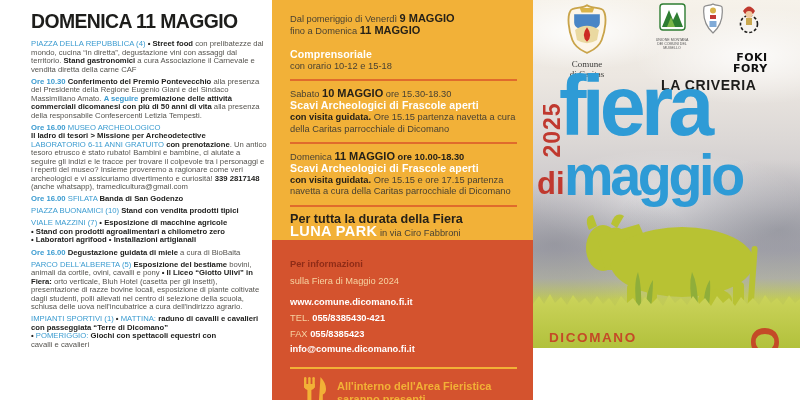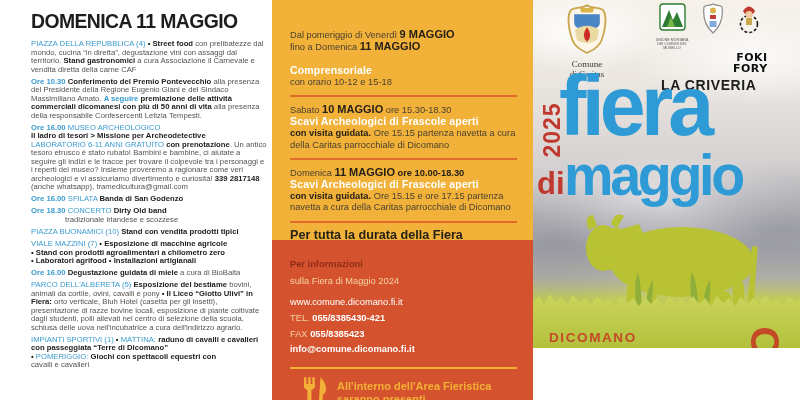--- a/index.html
+++ b/index.html
@@ -12,34 +12,34 @@
     margin:0 0 7px 0;transform:scaleX(.97);transform-origin:left;}
   .col-left p{margin:0 0 3.6px 0;font-size:7.7px;line-height:8.5px;width:236px;}
   .r.p{color:#55534e;}
   .r.b{color:#1d1d1b;font-weight:700;}
   .r.bl{color:#3a9bd0;}
   .r.blb{color:#3a9bd0;font-weight:700;}
   .r.ind{padding-left:34px;}
   
   .col-mid{position:absolute;left:272px;top:0;width:261px;height:400px;background:#f2b138;}
   .mid-yellow{position:absolute;left:0;top:0;width:261px;height:268px;box-sizing:border-box;
-    padding:13px 16px 0 18px;margin-top:16px;}
+    padding:13px 16px 0 18px;}
   .col-mid p{margin:0;font-size:9.3px;line-height:11.2px;}
   .r.yp{color:#4a4232;}
   .r.yb{color:#262118;font-weight:700;}
   .r.yb2{color:#262118;font-weight:800;font-size:11px;}
   .r.yw{color:#ffffff;font-weight:800;font-size:10.6px;letter-spacing:.1px;}
   .r.yb3{color:#262118;font-weight:800;font-size:12.6px;}
   .r.ywL{color:#ffffff;font-weight:800;font-size:14.5px;letter-spacing:.4px;}
   .mid-divider{border:none;border-top:2px solid #e06b2c;margin:7px 0 7px 0;width:227px;}
   .mid-red{position:absolute;left:0;top:240px;width:261px;height:188px;background:#d4532e;
     box-sizing:border-box;padding:14px 16px 0 18px;}
   .info-t1{font-size:15px;font-weight:800;color:#8f2c17;margin:2px 0 0 0 !important;line-height:17px !important;}
   .info-t2{font-size:14px;color:#f6d3a2;margin:0 0 6px 0 !important;line-height:16px !important;}
-  .info-web{font-size:11.5px;font-weight:400;color:#fff;margin:0 0 2px 0 !important;line-height:14px !important;}
+  .info-web{font-size:11.5px;font-weight:700;color:#fff;margin:0 0 2px 0 !important;line-height:14px !important;}
   .contact-line{line-height:15.5px !important;font-size:11px;}
   .r.rc{color:#f6d3a2;}
   .r.rw{color:#fff;font-weight:800;}
   .info-email{font-size:11.5px;font-weight:800;color:#fff;line-height:15.5px !important;}
   .red-divider{border:none;border-top:2px solid #f2b136;margin:9px 0 7px 0;width:227px;}
   .area-footer{display:flex;align-items:flex-start;gap:9px;margin-left:12px;}
   .area-text{color:#f2b136;font-size:11px;line-height:13.5px;font-weight:700;padding-top:4px;}
   
   .col-right{position:absolute;left:533px;top:0;width:267px;height:348px;overflow:hidden;
     background:
@@ -81,21 +81,20 @@
 <body>
 
 <div id="poster">
 
   <div class="col-left">
     <h1 class="left-heading">DOMENICA 11 MAGGIO</h1>
     <p><span class="r bl">PIAZZA DELLA REPUBBLICA (4) </span><span class="r b">• </span><span class="r b">Street food</span><span class="r p"> con prelibatezze dal mondo, cucina “in diretta”, degustazione vini con assaggi dal territorio. </span><span class="r b">Stand gastronomici</span><span class="r p"> a cura Associazione il Carnevale e vendita diretta della carne CAF</span></p>
     <p><span class="r blb">Ore 10.30 </span><span class="r b">Conferimento del Premio Pontevecchio</span><span class="r p"> alla presenza del Presidente della Regione Eugenio Giani e del Sindaco Massimiliano Amato. </span><span class="r blb">A seguire</span><span class="r p"> </span><span class="r b">premiazione delle attività commerciali dicomanesi con più di 50 anni di vita</span><span class="r p"> alla presenza della responsabile Confesercenti Letizia Tempesti.</span></p>
     <p><span class="r blb">Ore 16.00 </span><span class="r bl">MUSEO ARCHEOLOGICO</span><br><span class="r b">Il ladro di tesori &gt; Missione per Archeodetective</span><br><span class="r bl">LABORATORIO 6-11 ANNI GRATUITO</span><span class="r b"> con prenotazione</span><span class="r p">. Un antico tesoro etrusco è stato rubato! Bambini e bambine, ci aiutate a seguire gli indizi e le tracce per trovare il colpevole tra i personaggi e i reperti del museo? Insieme proveremo a ragionare come veri archeologici e vi assicuriamo divertimento e curiosità! </span><span class="r b">339 2817148</span><span class="r p"> (anche whatsapp), tramedicultura@gmail.com</span></p>
     <p><span class="r blb">Ore 16.00 </span><span class="r bl">SFILATA </span><span class="r b">Banda di San Godenzo</span></p>
-    <p><span class="r blb">Ore 18.30 </span><span class="r bl">CONCERTO </span><span class="r b">Dirty Old band</span><br><span class="r p ind">tradizionale irlandese e scozzese</span></p>
     <p><span class="r bl">PIAZZA BUONAMICI (10) </span><span class="r b">Stand con vendita prodotti tipici</span></p>
     <p><span class="r bl">VIALE MAZZINI (7) </span><span class="r b">• </span><span class="r b">Esposizione di macchine agricole</span><br><span class="r b">• Stand con prodotti agroalimentari a chilometro zero</span><br><span class="r b">• Laboratori agrifood • Installazioni artigianali</span></p>
     <p><span class="r blb">Ore 16.00 </span><span class="r b">Degustazione guidata di miele</span><span class="r p"> a cura di BioBaita</span></p>
     <p><span class="r bl">PARCO DELL'ALBERETA (5) </span><span class="r b">Esposizione del bestiame</span><span class="r p"> bovini, animali da cortile, ovini, cavalli e pony </span><span class="r b">• </span><span class="r b">Il Liceo “Giotto Ulivi” in Fiera:</span><span class="r p"> orto verticale, Bluh Hotel (casetta per gli insetti), presentazione di razze bovine locali, esposizione di piante coltivate dagli studenti, polli allevati nel centro di selezione della scuola, schiusa delle uova nell'incubatrice a cura dell'indirizzo agrario.</span></p>
     <p><span class="r bl">IMPIANTI SPORTIVI (1) </span><span class="r b">• </span><span class="r bl">MATTINA: </span><span class="r b">raduno di cavalli e cavalieri con passeggiata “Terre di Dicomano”</span><br><span class="r b">• </span><span class="r bl">POMERIGGIO: </span><span class="r b">Giochi con spettacoli equestri con</span><br><span class="r p">cavalli e cavalieri</span></p>
   </div>
 
   <div class="col-mid">
     <div class="mid-yellow">
       <p><span class="r yp">Dal pomeriggio di Venerdì </span><span class="r yb2">9 MAGGIO</span><br><span class="r yp">fino a Domenica </span><span class="r yb2">11 MAGGIO</span><br><br><span class="r yw">Comprensoriale</span><br><span class="r yp">con orario 10-12 e 15-18</span></p>

